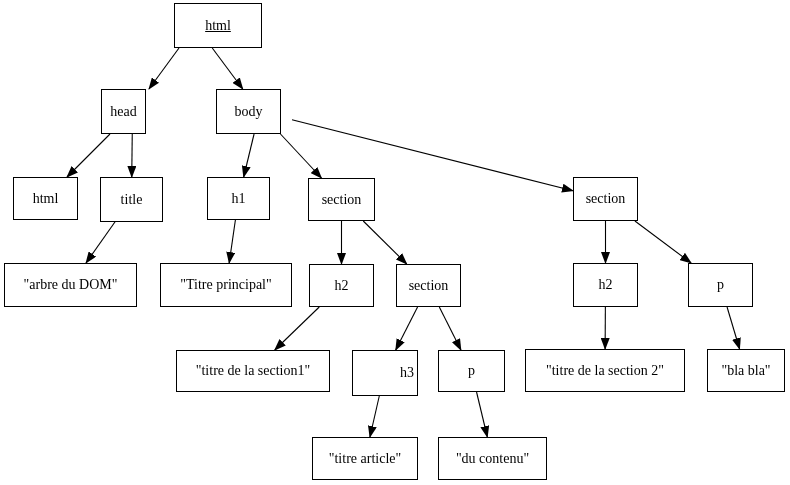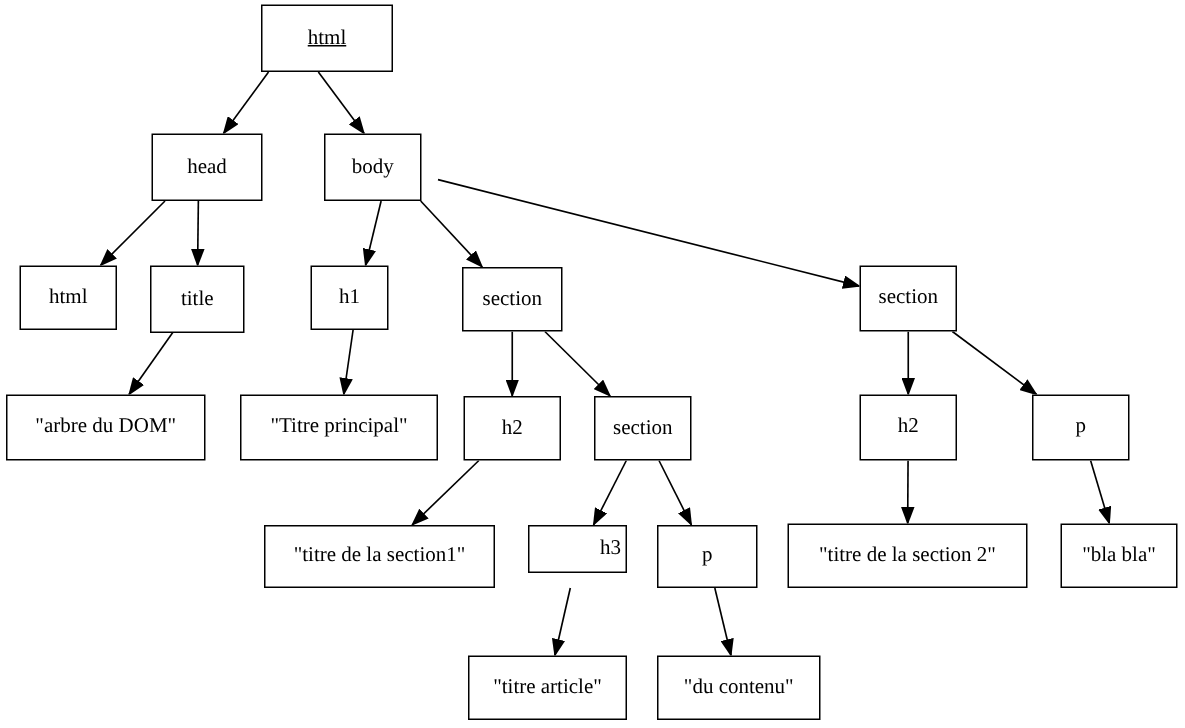--- a/index.html
+++ b/index.html
@@ -68,33 +68,33 @@
       <line x1="476.54" y1="392" x2="487.34" y2="437" class="edge" marker-end="url(#arrow)"></line>
       <line x1="605.5" y1="221" x2="605.5" y2="263" class="edge" marker-end="url(#arrow)"></line>
       <line x1="634.9186046511628" y1="221" x2="691.0813953488372" y2="263" class="edge" marker-end="url(#arrow)"></line>
       <line x1="605.3713450292398" y1="307" x2="605.125730994152" y2="349" class="edge" marker-end="url(#arrow)"></line>
       <line x1="727.061403508772" y1="307" x2="739.5877192982456" y2="349" class="edge" marker-end="url(#arrow)"></line>
     </svg>
   <div id="nodes">
       <div class="node" style="left: 174px; top: 3px; width: 88px; height: 45px; text-decoration: underline;">
         <span>html</span>
       </div>
-      <div class="node" style="left: 101px; top: 89px; width: 74px; height: 45px; align-items: center;">
+      <div class="node" style="left: 101px; top: 89px; width: 45px; height: 45px; align-items: center;">
         <span>head</span>
       </div>
       <div class="node" style="left: 216px; top: 89px; width: 65px; height: 45px;">
         <span>body</span>
       </div>
       <div class="node" style="left: 13px; top: 177px; width: 65px; height: 43px;">
         <span>html</span>
       </div>
       <div class="node" style="left: 100px; top: 177px; width: 63px; height: 45px;">
         <span>title</span>
       </div>
-      <div class="node" style="left: 207px; top: 177px; width: 52px; height: 43px;">
+      <div class="node" style="left: 207px; top: 177px; width: 63px; height: 43px;">
         <span>h1</span>
       </div>
       <div class="node" style="left: 308px; top: 178px; width: 67px; height: 43px;">
         <span>section</span>
       </div>
       <div class="node" style="left: 573px; top: 177px; width: 65px; height: 44px;">
         <span>section</span>
       </div>
       <div class="node" style="left: 4px; top: 263px; width: 133px; height: 44px;">
         <span>"arbre du DOM"</span>
@@ -110,21 +110,21 @@
       </div>
       <div class="node" style="left: 573px; top: 263px; width: 65px; height: 44px;">
         <span>h2</span>
       </div>
       <div class="node" style="left: 688px; top: 263px; width: 65px; height: 44px;">
         <span>p</span>
       </div>
       <div class="node" style="left: 176px; top: 350px; width: 154px; height: 42px;">
         <span>"titre de la section1"</span>
       </div>
-      <div class="node" style="left: 352px; top: 350px; width: 66px; height: 32px; padding-left: 44px;">
+      <div class="node" style="left: 352px; top: 350px; width: 66px; height: 46px; padding-left: 44px;">
         <span>h3</span>
       </div>
       <div class="node" style="left: 438px; top: 350px; width: 67px; height: 42px;">
         <span>p</span>
       </div>
       <div class="node" style="left: 525px; top: 349px; width: 160px; height: 43px;">
         <span>"titre de la section 2"</span>
       </div>
       <div class="node" style="left: 707px; top: 349px; width: 78px; height: 43px;">
         <span>"bla bla"</span>

